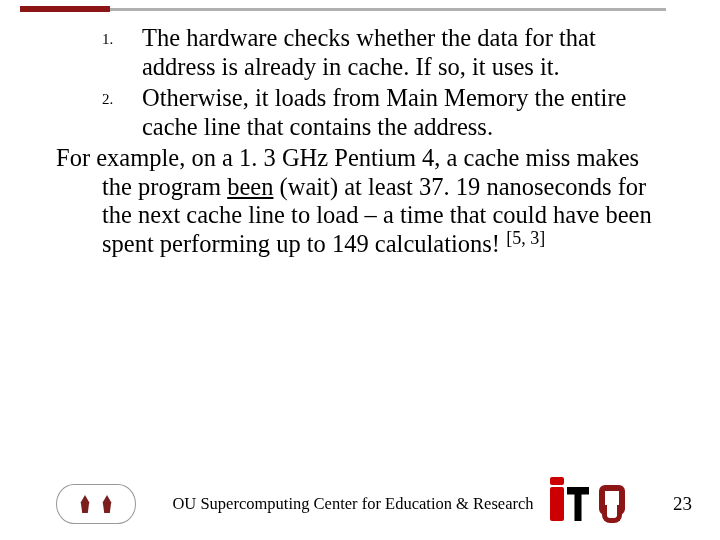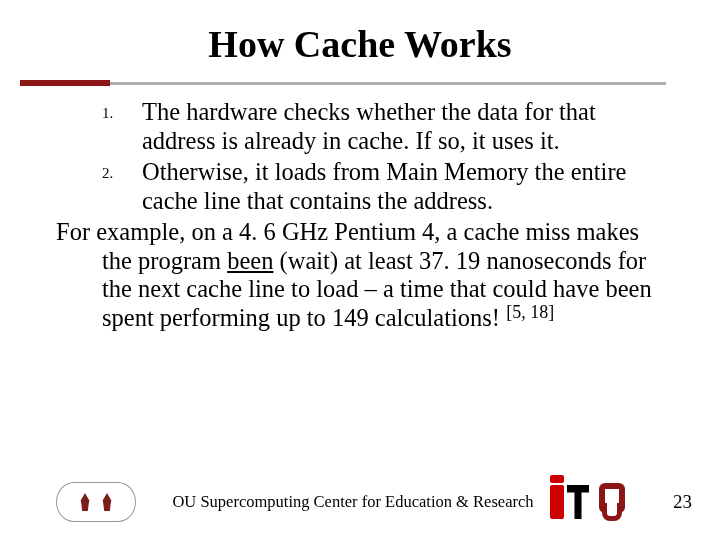--- a/index.html
+++ b/index.html
@@ -83,40 +83,39 @@
     font-size: 19px;
     margin-right: 28px;
     margin-left: 28px;
   }
 </style>
 </head>
 <body>
 
 <div class="slide">
 
-  <div class="title">How Cache Works</div>
 
   <div class="rule-wrap">
     <div class="rule-gray"></div>
     <div class="rule-crimson"></div>
   </div>
 
   <div class="body">
 
     <div class="list-item">
       <div class="list-num">1.</div>
       <div class="list-text">The hardware checks whether the data for that address is already in cache. If so, it uses it.</div>
     </div>
     <div class="list-item">
       <div class="list-num">2.</div>
       <div class="list-text">Otherwise, it loads from Main Memory the entire cache line that contains the address.</div>
     </div>
 
     <div class="para-hang">
-      <span>For example, on a 4. 6 GHz Pentium 4, a cache miss makes the program </span><span class="underline">been</span><span> (wait) at least 37. 19 nanoseconds for the next cache line to load – a time that could have been spent performing up to 149 calculations! </span><span class="refs">[5, 18]</span>
+      <span>For example, on a 1. 3 GHz Pentium 4, a cache miss makes the program </span><span class="underline">been</span><span> (wait) at least 37. 19 nanoseconds for the next cache line to load – a time that could have been spent performing up to 149 calculations! </span><span class="refs">[5, 3]</span>
     </div>
   </div>
 
   <div class="footer">
     <div class="footer-left-logo">
       <div class="horse"></div>
       <div class="horse"></div>
     </div>
     <div class="footer-center">OU Supercomputing Center for Education &amp; Research</div>
     <div class="footer-right-logos">

